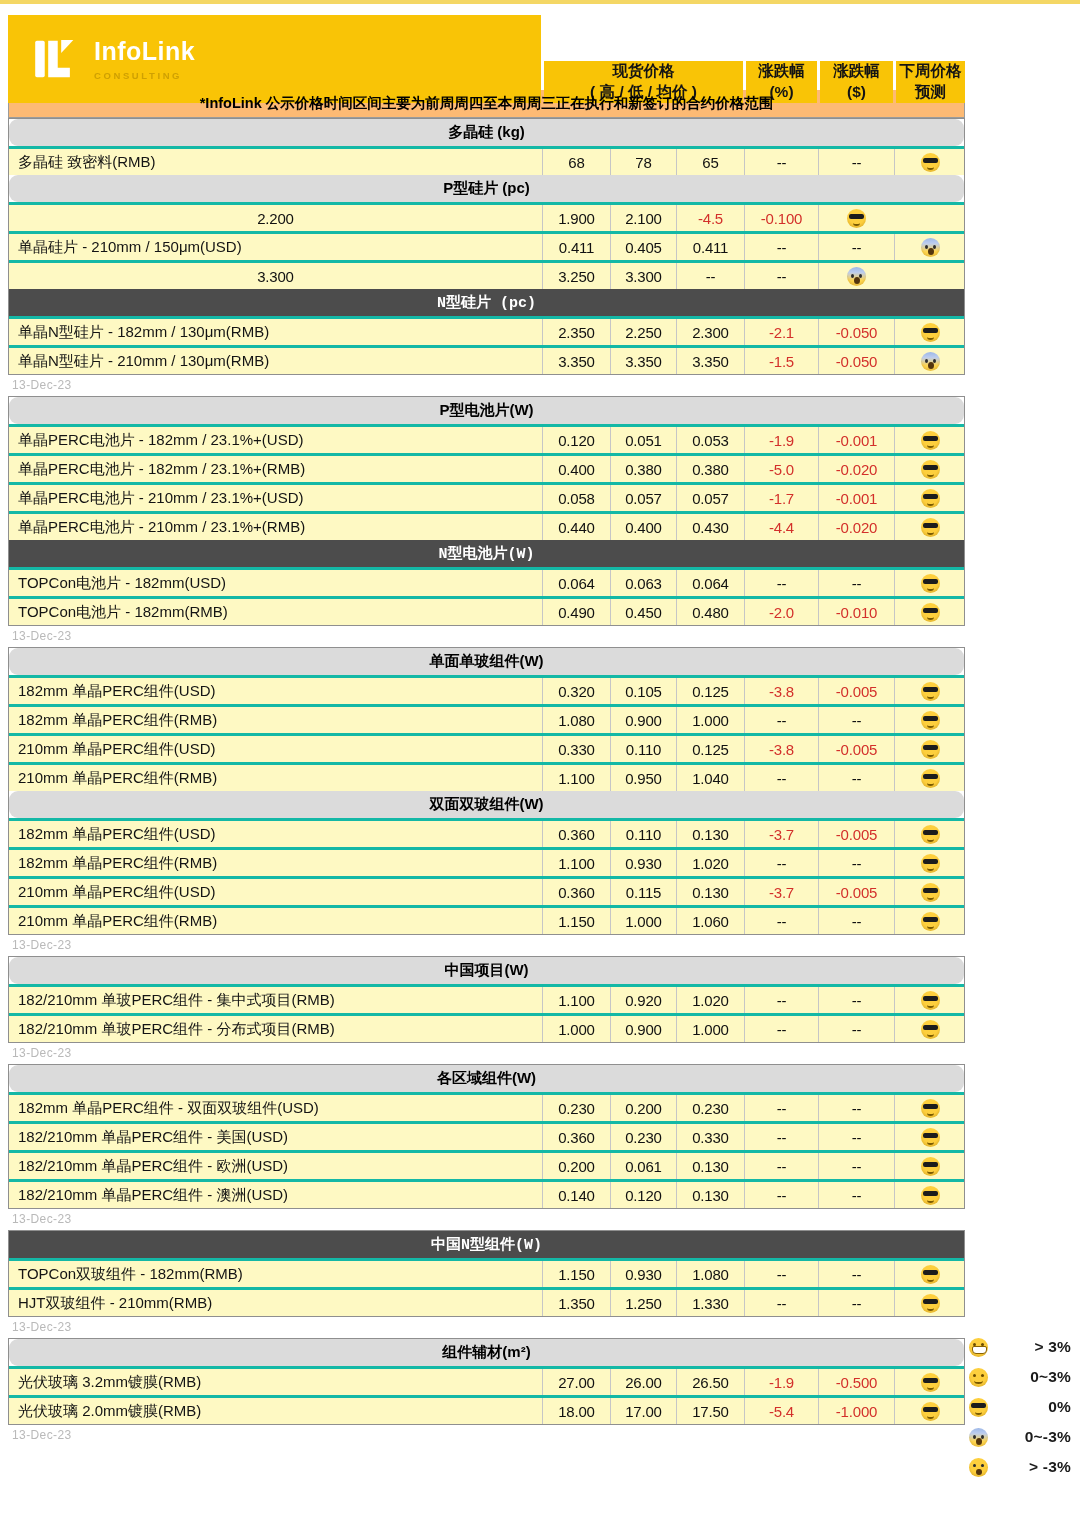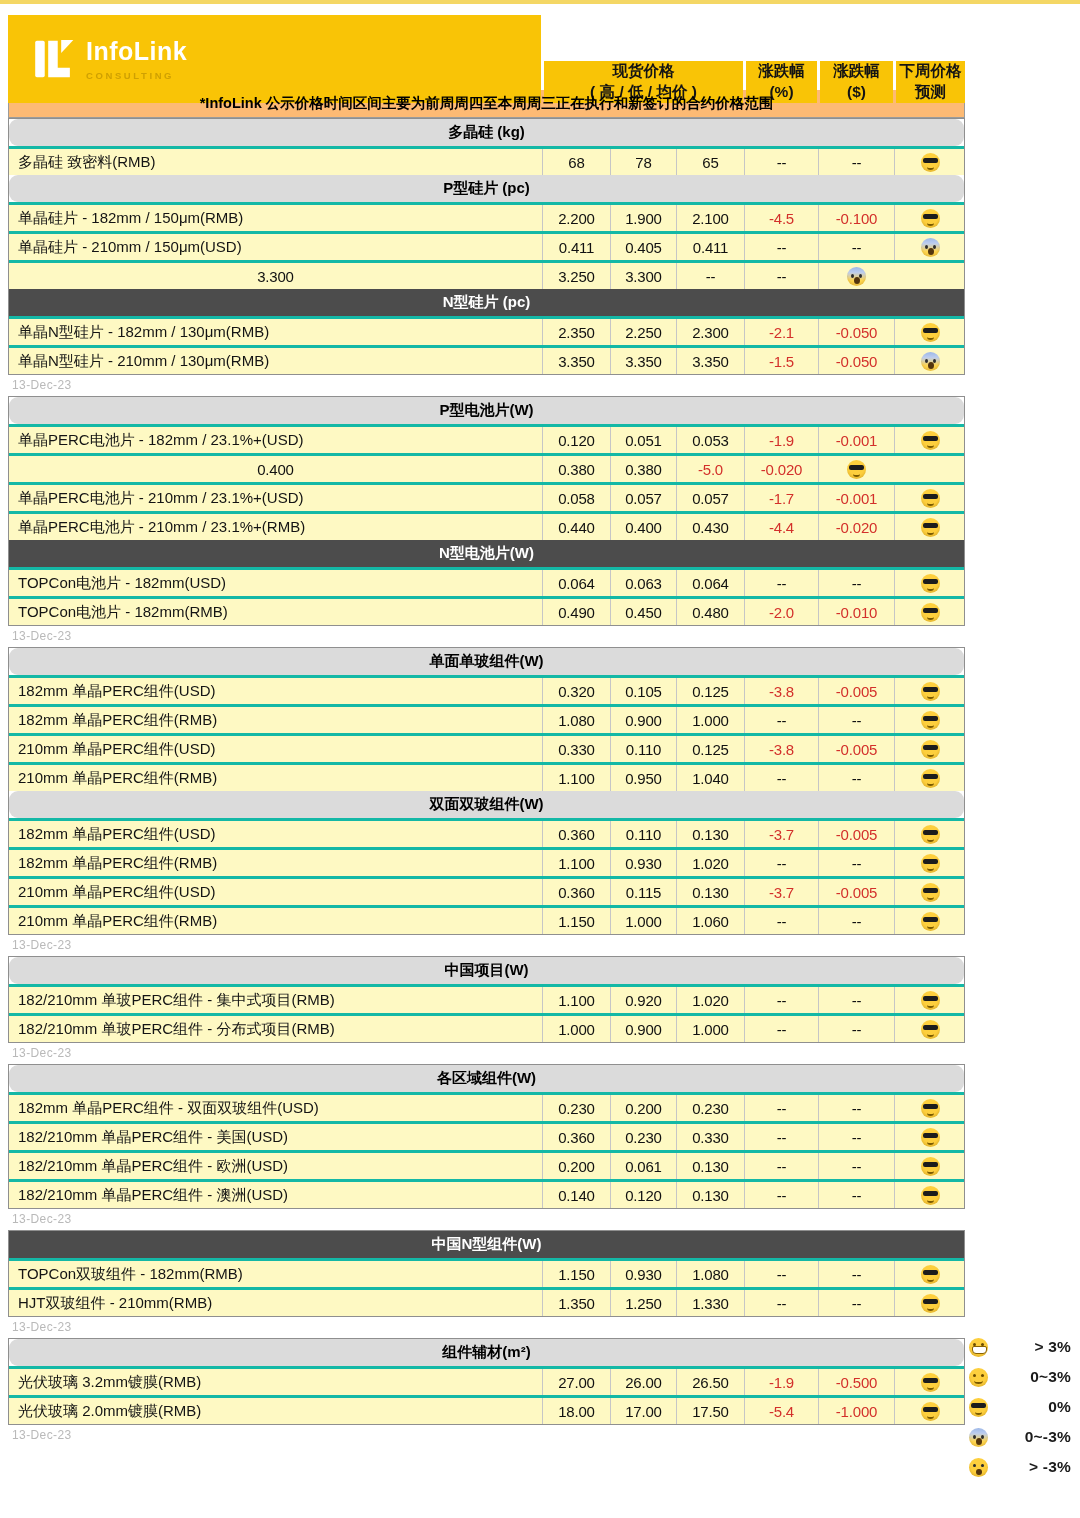--- a/index.html
+++ b/index.html
@@ -6,33 +6,33 @@
   html,body { background:#ffffff; }
   body { width:1080px; height:1518px; font-family:"Liberation Sans","DejaVu Sans",sans-serif; color:#111; position:relative; overflow:hidden; }
   .top-strip { position:absolute; left:0; top:0; width:1080px; height:4px; background:#f2d04a; opacity:.85; }
   .sheet { position:absolute; left:8px; top:15px; width:957px; }
 
   
   .banner { display:grid; grid-template-columns:533px 202px 74px 76px 72px; height:75px; background:#fff; }
   .banner > div { background:#f9c406; display:flex; flex-direction:column; align-items:center; justify-content:center; line-height:1.35; }
   .banner > div + div { margin-left:3px; }
   .banner .hcell { font-weight:bold; font-size:15.5px; color:#141414; text-align:center;margin-top:46px; }
-  .logo-cell { flex-direction:row !important; justify-content:flex-start !important; padding-left:22px; gap:4px; }
+  .logo-cell { flex-direction:row !important; justify-content:flex-start !important; padding-left:22px; gap:12px; }
   .logo-mark { width:52px; height:48px; flex:0 0 auto; }
   .brand-txt { display:flex; flex-direction:column; }
   .brand-name { color:#ffffff; font-weight:bold; font-size:25px; letter-spacing:.5px; }
   .brand-sub { color:#cfa002; font-weight:bold; font-size:9.5px; letter-spacing:2.6px; margin-top:1px; }
 
   .disclaimer { height:28px; background:#fdba74; border:1px solid #9b9b9b; border-top:none; display:flex; align-items:center; justify-content:center; font-weight:bold; font-size:14.5px; color:#000; }
 
   
   .block { border:1px solid #8f8f8f; margin-top:0; }
   .sec-header { height:27px; display:flex; align-items:center; justify-content:center; font-weight:bold; font-size:15px; }
   .sec-header.light { background:#dbdbdb; color:#000; border-top:1px solid #aeaeae;border-radius:9px; }
-  .sec-header.dark  { background:#4c4c4c; color:#fff; }
+  .sec-header.dark  { background:#4c4c4c; color:#fff;font-family:Liberation Mono, monospace; }
   .sec-header:first-child { border-top:none; }
   .row { display:grid; grid-template-columns:533px 68px 66px 68px 74px 76px 72px; height:29px; background:#fef9c3; border-top:3px solid #14b8a6; }
   .row > div { display:flex; align-items:center; justify-content:center; font-size:15px; letter-spacing:-.2px; }
   .row > div + div { border-left:1px solid #c6c6c6; }
   .row .lbl { justify-content:flex-start; padding-left:9px; letter-spacing:0; color:#141414; }
   .neg { color:#d3302b; }
   .date-stamp { font-size:12px; color:#b9b9b9; padding:3px 0 0 4px; height:21px; letter-spacing:.4px; }
 
   
   .emo { width:19px; height:19px; border-radius:50%; background:#fdcf3d; position:relative; display:inline-block; box-shadow:inset 0 -2px 2px rgba(140,90,0,.18); }
@@ -115,21 +115,20 @@
 </div>
   </div>
 
   <div>
     <div class="sec-header light">
       <span>P型硅片 (pc)</span>
     </div>
     <div>
 
   <div class="row">
-    <div class="lbl">单晶硅片 - 182mm / 150μm(RMB)</div>
     <div>2.200</div>
     <div>1.900</div>
     <div>2.100</div>
     <div class="neg">-4.5</div>
     <div class="neg">-0.100</div>
     <div>
                   <span class="emo e-cool"></span>
                 </div>
   </div>
 
@@ -205,20 +204,21 @@
     <div>0.051</div>
     <div>0.053</div>
     <div class="neg">-1.9</div>
     <div class="neg">-0.001</div>
     <div>
                   <span class="emo e-cool"></span>
                 </div>
   </div>
 
   <div class="row">
+    <div class="lbl">单晶PERC电池片 - 182mm / 23.1%+(RMB)</div>
     <div>0.400</div>
     <div>0.380</div>
     <div>0.380</div>
     <div class="neg">-5.0</div>
     <div class="neg">-0.020</div>
     <div>
                   <span class="emo e-cool"></span>
                 </div>
   </div>
 

